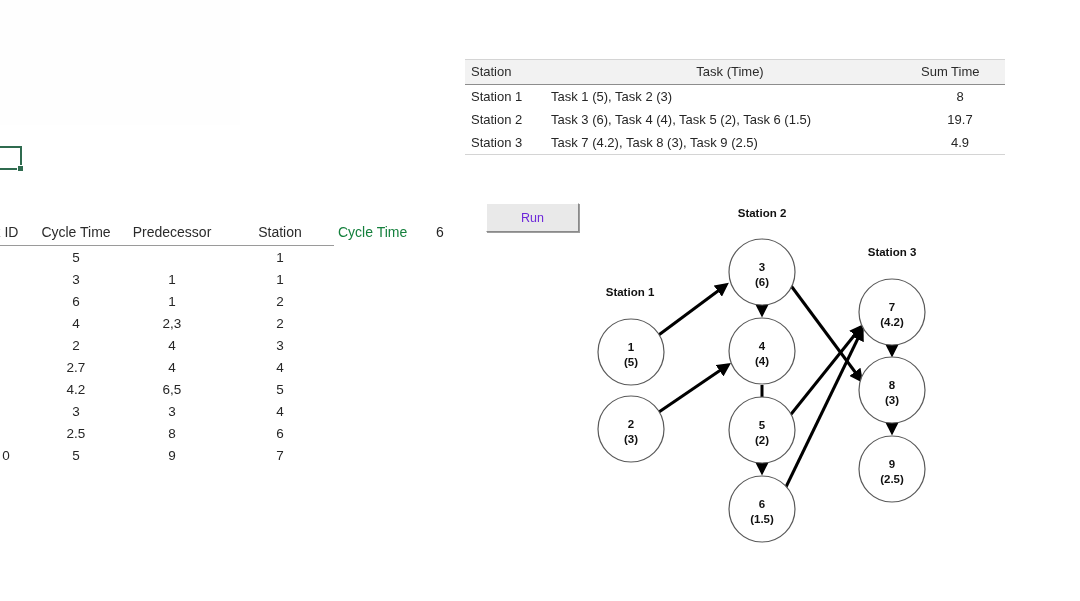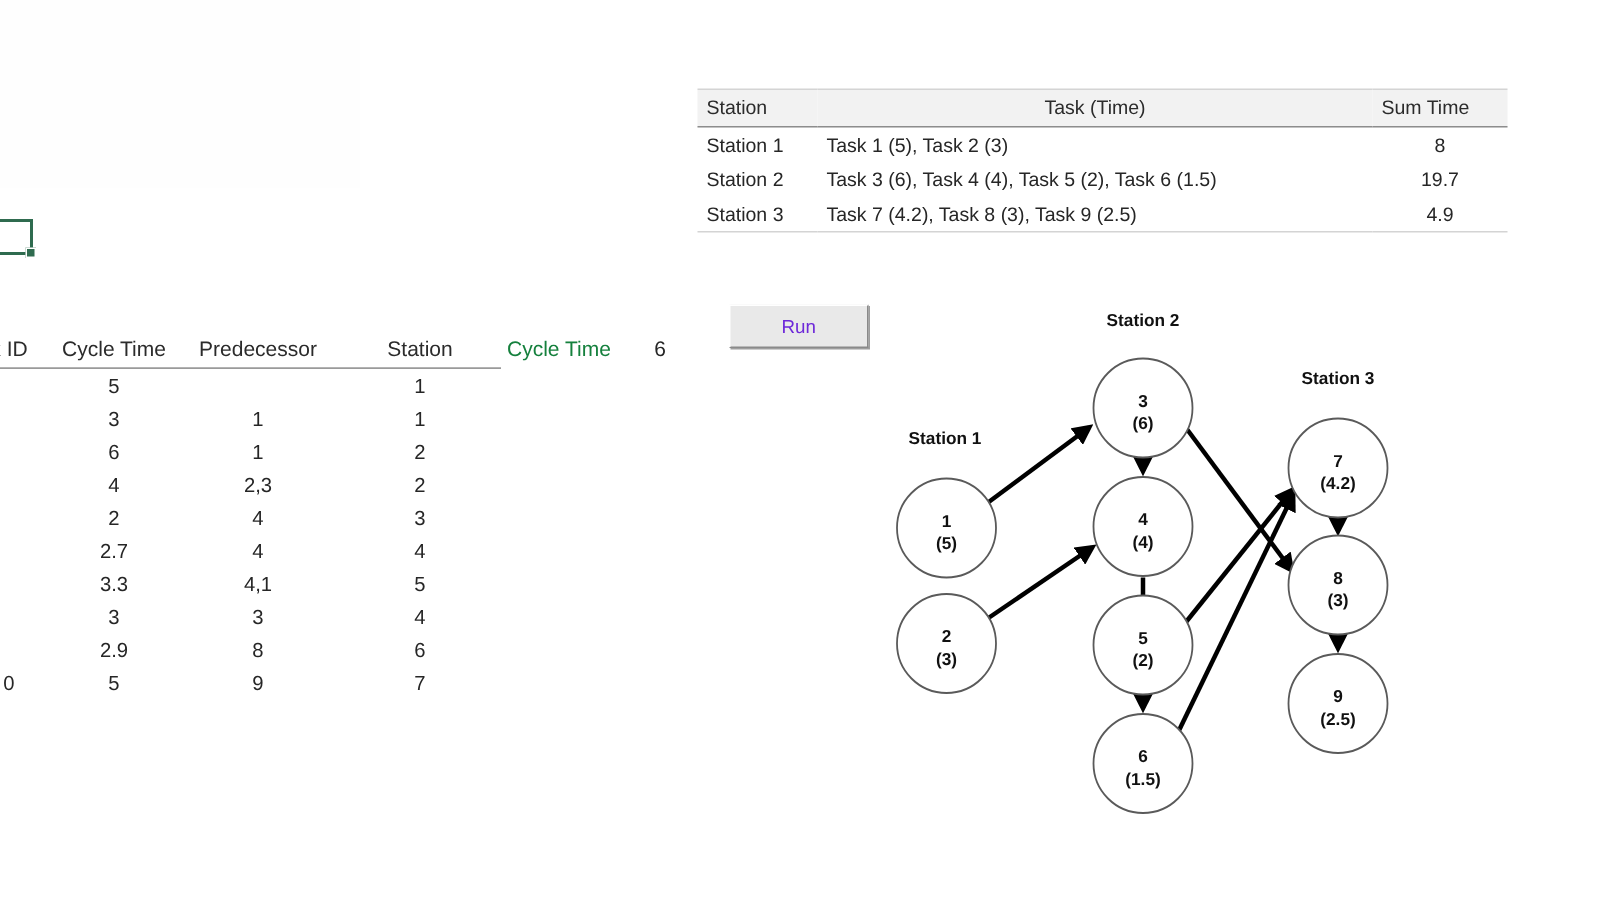--- a/index.html
+++ b/index.html
@@ -250,33 +250,33 @@
       <td class="col-stn">3</td>
     </tr>
     <tr>
       <td class="col-id"></td>
       <td class="col-time">2.7</td>
       <td class="col-pred">4</td>
       <td class="col-stn">4</td>
     </tr>
     <tr>
       <td class="col-id"></td>
-      <td class="col-time">3.3</td>
-      <td class="col-pred">4,1</td>
+      <td class="col-time">4.2</td>
+      <td class="col-pred">6,5</td>
       <td class="col-stn">5</td>
     </tr>
     <tr>
       <td class="col-id"></td>
       <td class="col-time">3</td>
       <td class="col-pred">3</td>
       <td class="col-stn">4</td>
     </tr>
     <tr>
       <td class="col-id"></td>
-      <td class="col-time">2.9</td>
+      <td class="col-time">2.5</td>
       <td class="col-pred">8</td>
       <td class="col-stn">6</td>
     </tr>
     <tr>
       <td class="col-id">0</td>
       <td class="col-time">5</td>
       <td class="col-pred">9</td>
       <td class="col-stn">7</td>
     </tr>
   </tbody>

